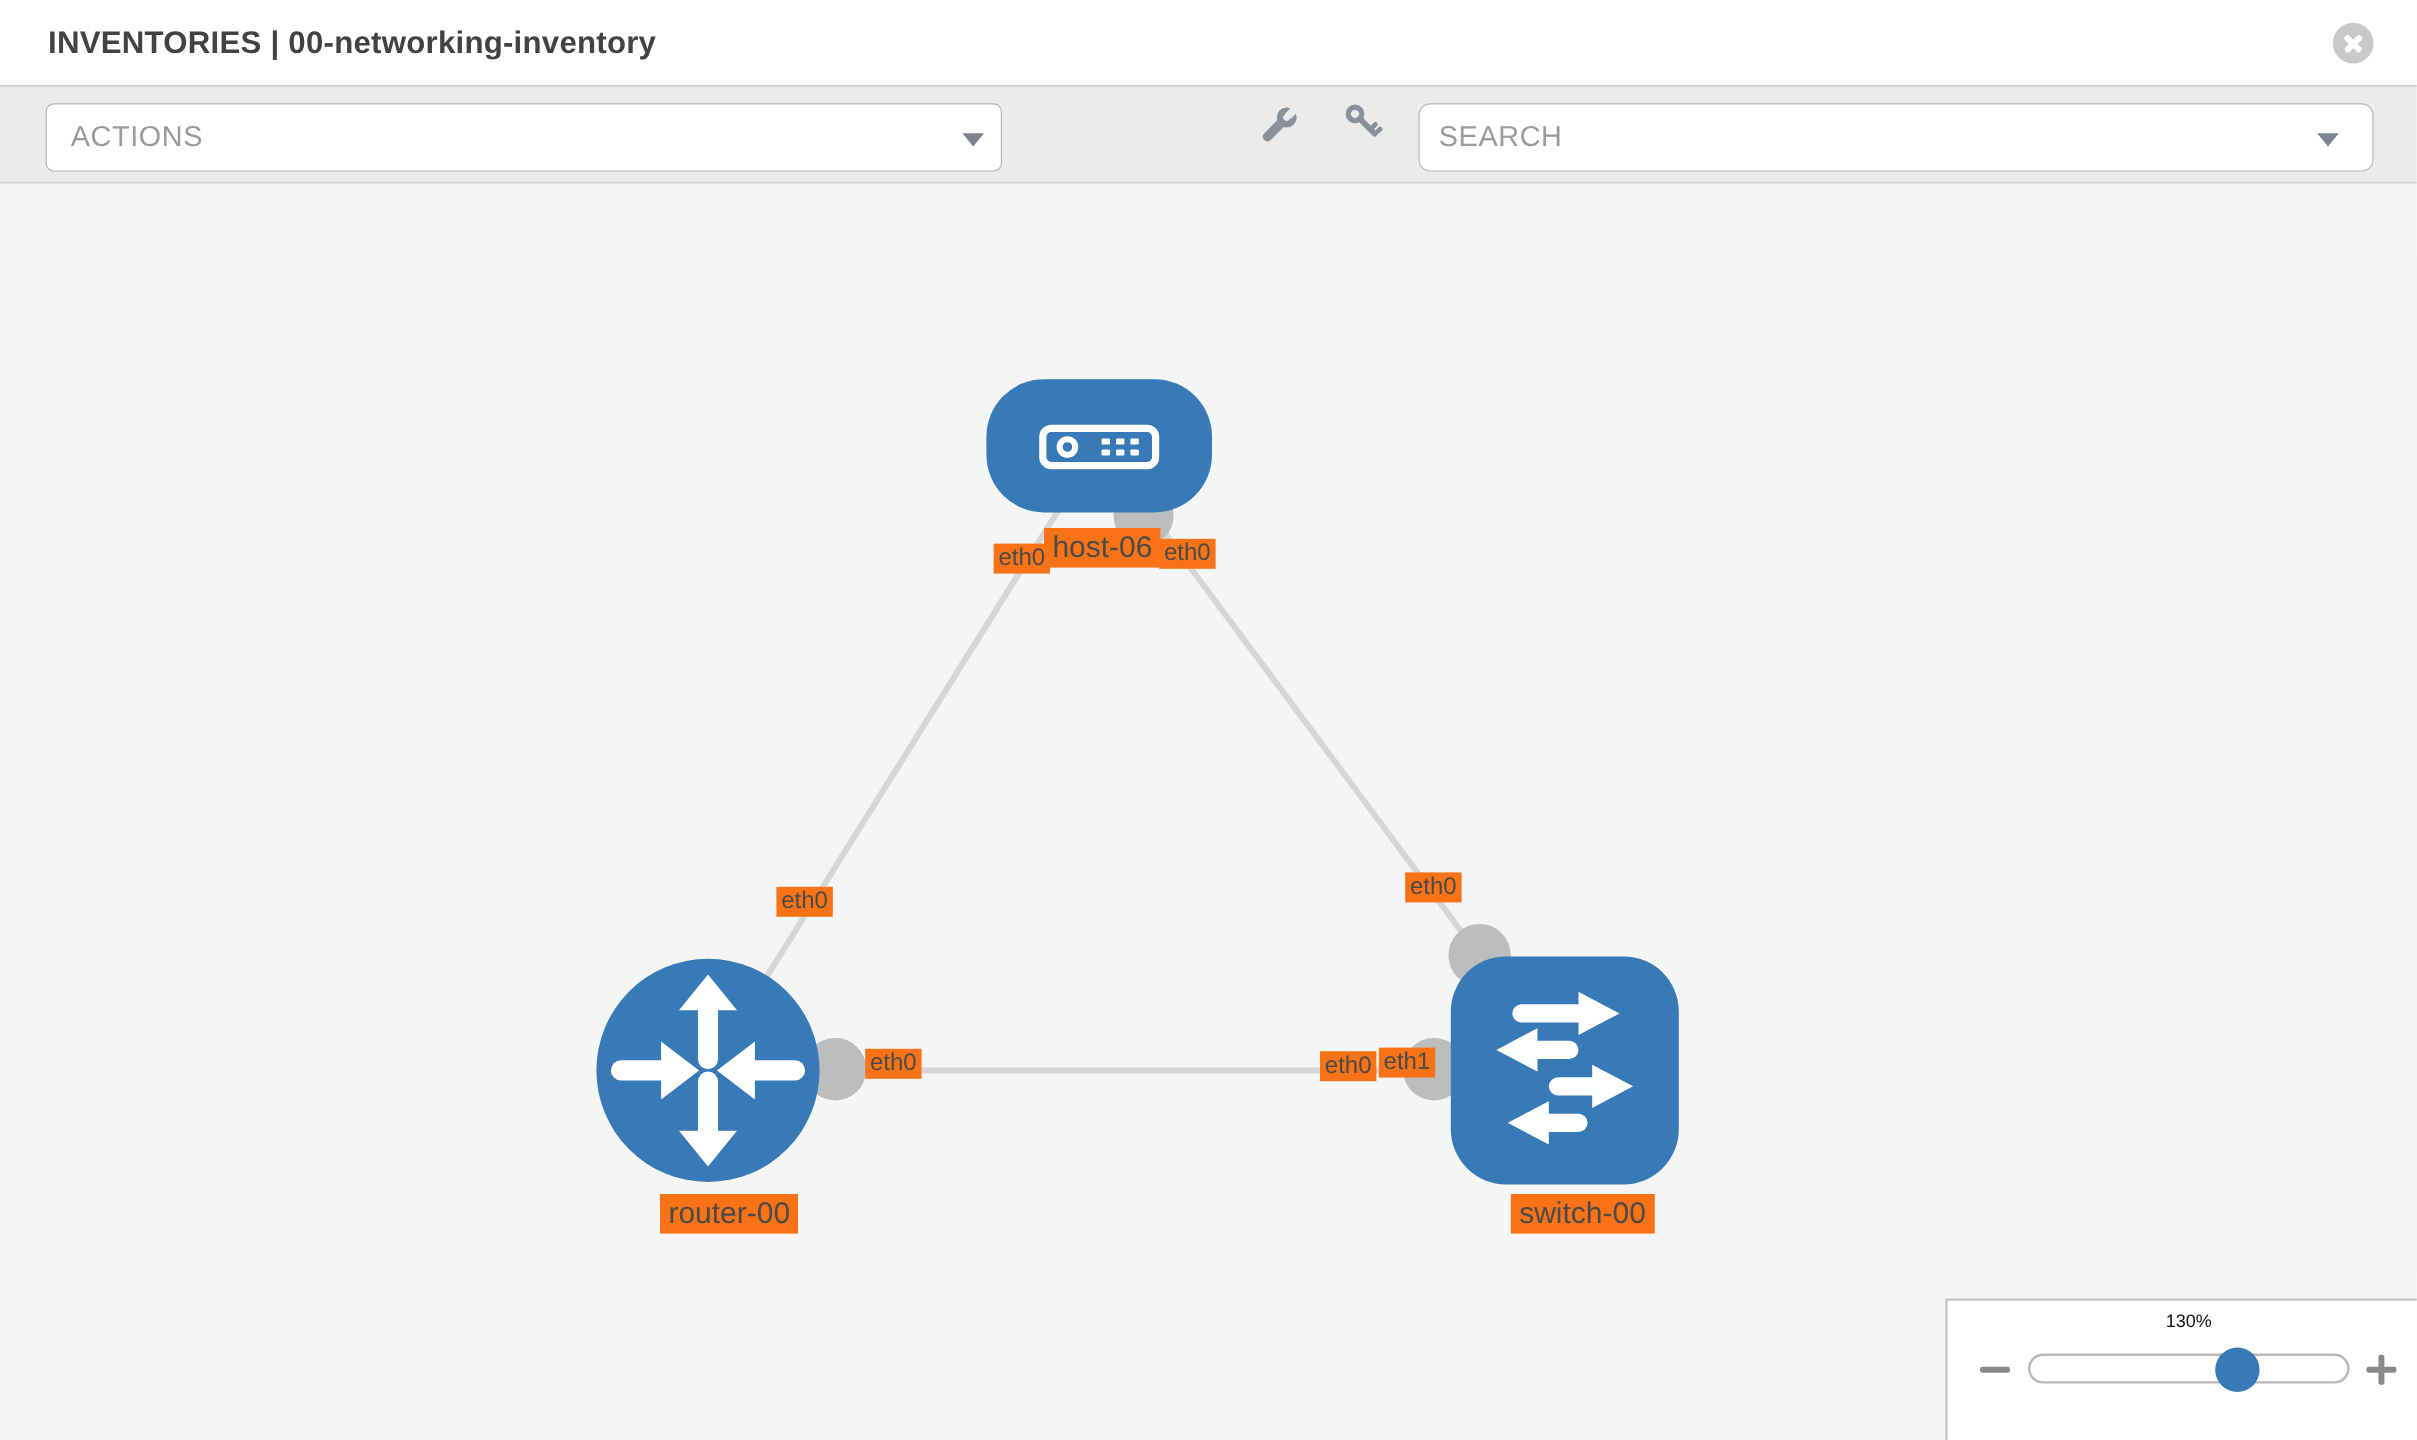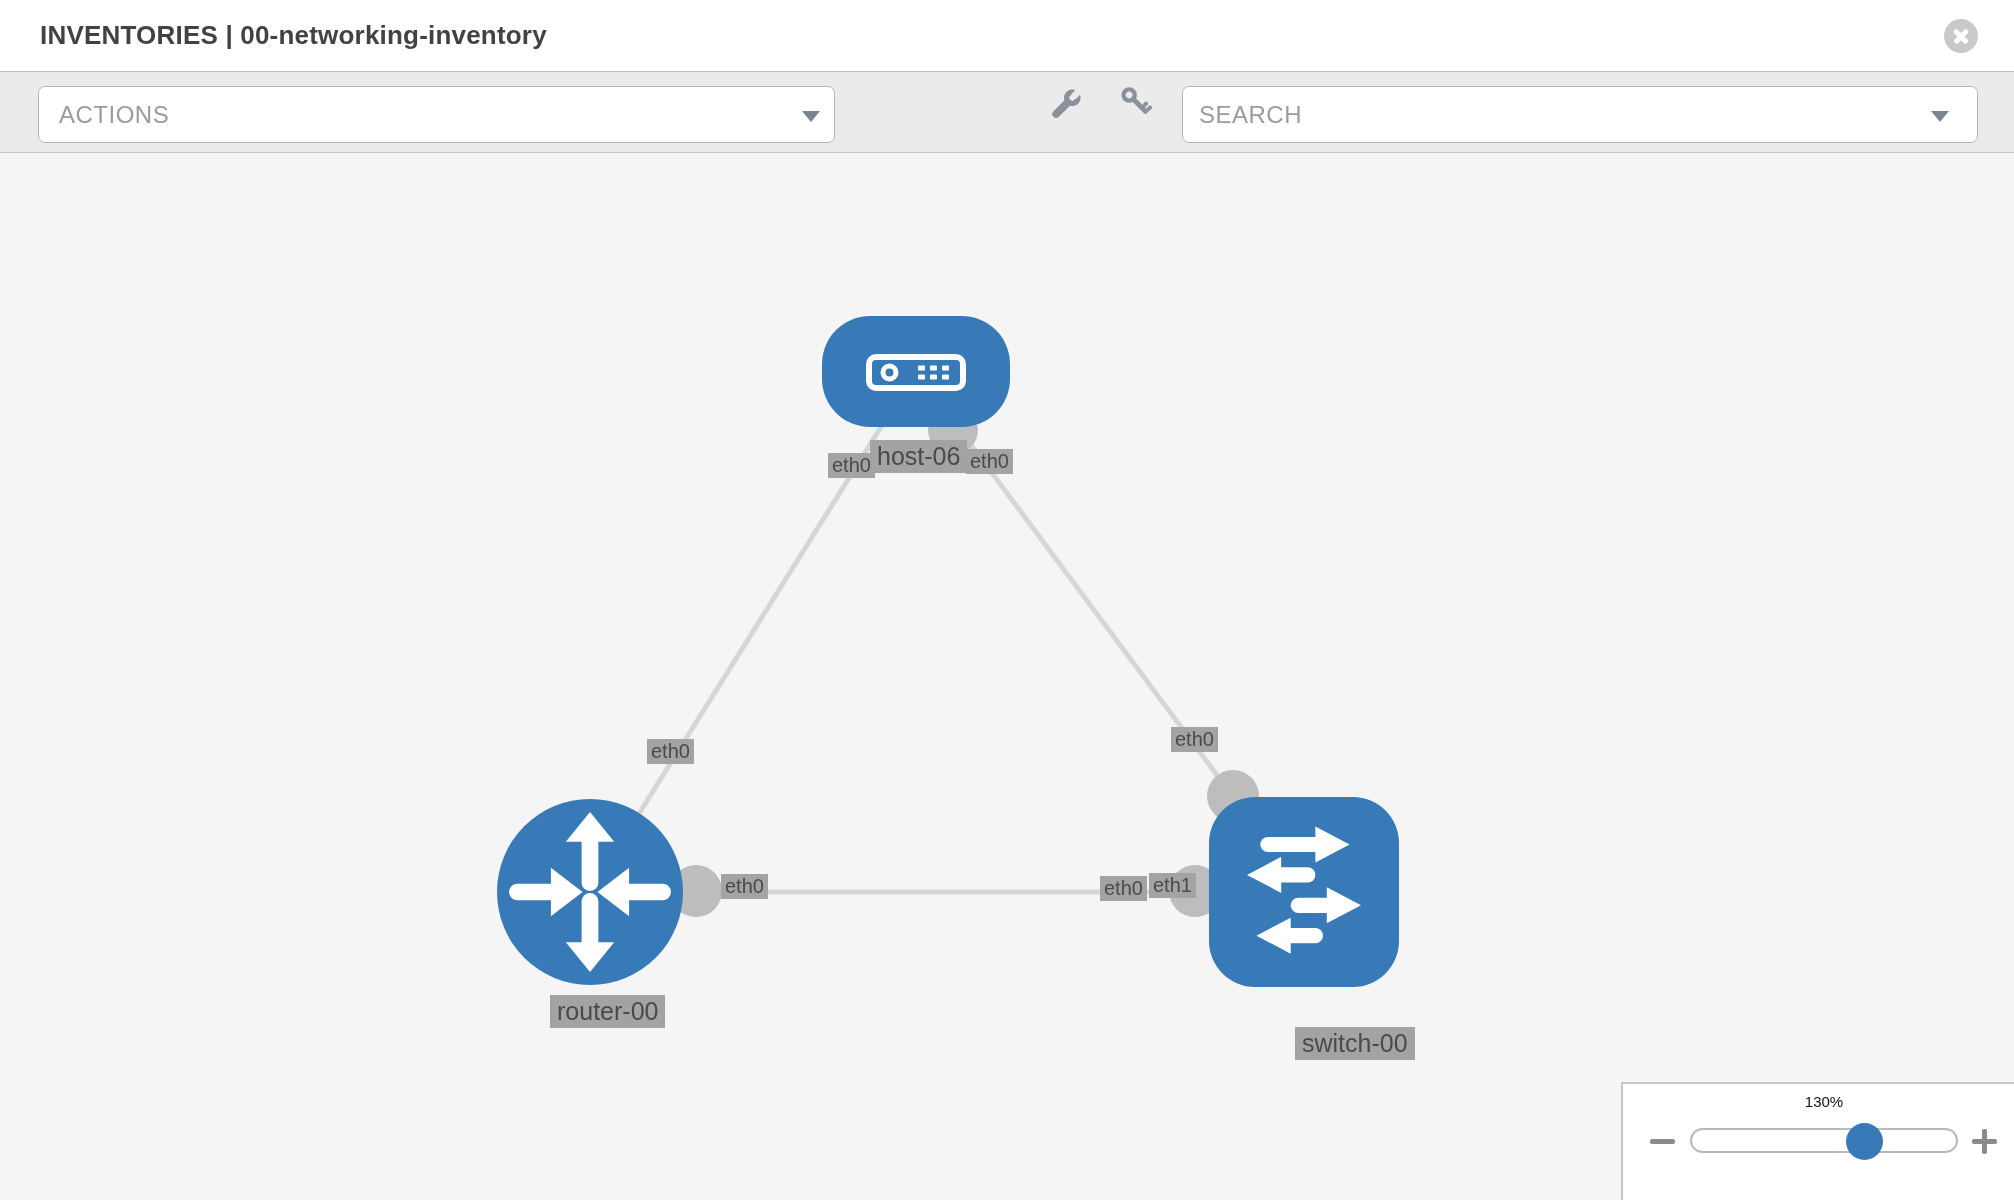--- a/index.html
+++ b/index.html
@@ -30,21 +30,21 @@
   
   .canvas{position:absolute;left:0;top:153px;width:2014px;height:1047px;background:#f5f5f5;}
   .links-layer{position:absolute;left:0;top:0;}
 
   .node{position:absolute;background:#377ab7;cursor:pointer;}
   .node-host{left:822px;top:163px;width:188px;height:111px;border-radius:48px;}
   .node-router{left:497px;top:646px;width:186px;height:186px;border-radius:50%;}
   .node-switch{left:1209px;top:644px;width:190px;height:190px;border-radius:46px;}
   .node svg{position:absolute;left:0;top:0;width:100%;height:100%;}
 
-  .chip{position:absolute;background:#a3a3a3;color:#4a4a4a;white-space:nowrap;}
+  .chip{position:absolute;background:#f97316;color:#4a4a4a;white-space:nowrap;}
   .node-chip{font-size:25px;padding:2px 7px;}
   .eth-chip{font-size:20px;padding:1px 4px;}
 
   
   .zoom-panel{position:absolute;left:1621px;top:929px;width:400px;height:140px;background:#fff;
               border:2px solid #c6c6c6;box-sizing:border-box;}
   .zoom-value{position:absolute;left:67px;top:9px;width:268px;text-align:center;font-size:15px;color:#111;}
   .zoom-minus{position:absolute;left:27px;top:55px;width:25px;height:5px;background:#8a8a8a;border-radius:2px;cursor:pointer;}
   .zoom-track{position:absolute;left:67px;top:44px;width:268px;height:25px;background:#fff;border:2px solid #b9b9b9;border-radius:13px;box-sizing:border-box;cursor:pointer;}
   .zoom-handle{position:absolute;left:223px;top:39px;width:37px;height:37px;border-radius:50%;background:#377ab7;cursor:grab;}
@@ -82,21 +82,21 @@
 
     <svg class="tool-icon" style="left:1115px;" viewBox="0 0 36 36">
       <g transform="translate(17,15) rotate(-45)">
         <circle cx="0" cy="-6" r="5" fill="none" stroke="#8b919b" stroke-width="4"></circle>
         <rect x="-2.2" y="-2" width="4.4" height="19" rx="2" fill="#8b919b"></rect>
         <rect x="1.5" y="8.5" width="5.5" height="3.6" rx="1.5" fill="#8b919b"></rect>
         <rect x="1.5" y="13.5" width="5.5" height="3.6" rx="1.5" fill="#8b919b"></rect>
       </g>
     </svg>
 
-    <div class="combo" style="left:1182px;width:796px;">
+    <div class="combo" style="left:1182px;width:796px;border-radius:10px;">
       <input class="search-input" type="text" placeholder="SEARCH" style="">
       <span class="caret" style="left:748px;"></span>
     </div>
   </div>
 
   <div class="canvas">
 
     <svg class="links-layer" width="2014" height="1047">
       <line x1="916" y1="218" x2="590" y2="739" stroke="#d6d6d6" stroke-width="5"></line>
       <line x1="916" y1="218" x2="1304" y2="739" stroke="#d6d6d6" stroke-width="5"></line>
@@ -145,21 +145,21 @@
           <line x1="47" y1="57" x2="63" y2="57"></line>
           <polygon points="80,57 62,47.5 62,66.5" stroke="none"></polygon>
           <line x1="56" y1="73" x2="42" y2="73"></line>
           <polygon points="25,73 43,63.5 43,82.5" stroke="none"></polygon>
         </g>
       </svg>
     </div>
 
     <div class="chip node-chip" style="left:870px;top:287px;">host-06</div>
     <div class="chip node-chip" style="left:550px;top:842px;">router-00</div>
-    <div class="chip node-chip" style="left:1295px;top:842px;margin-top:32px;">switch-00</div>
+    <div class="chip node-chip" style="left:1259px;top:842px;">switch-00</div>
 
     <div class="chip eth-chip" style="left:828px;top:300px;">eth0</div>
     <div class="chip eth-chip" style="left:647px;top:586px;">eth0</div>
     <div class="chip eth-chip" style="left:966px;top:296px;">eth0</div>
     <div class="chip eth-chip" style="left:1171px;top:574px;">eth0</div>
     <div class="chip eth-chip" style="left:721px;top:721px;">eth0</div>
 
     <div class="chip eth-chip" style="left:1100px;top:723px;z-index:1;">eth0</div>
     <div class="chip eth-chip" style="left:1121px;top:720px;z-index:2;margin-left:28px;">eth1</div>
 

